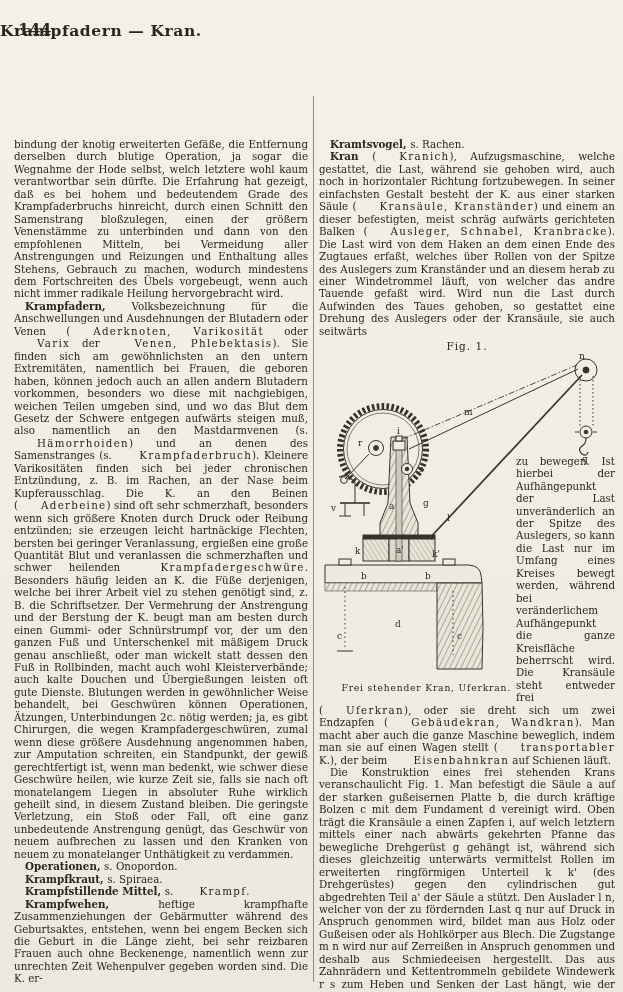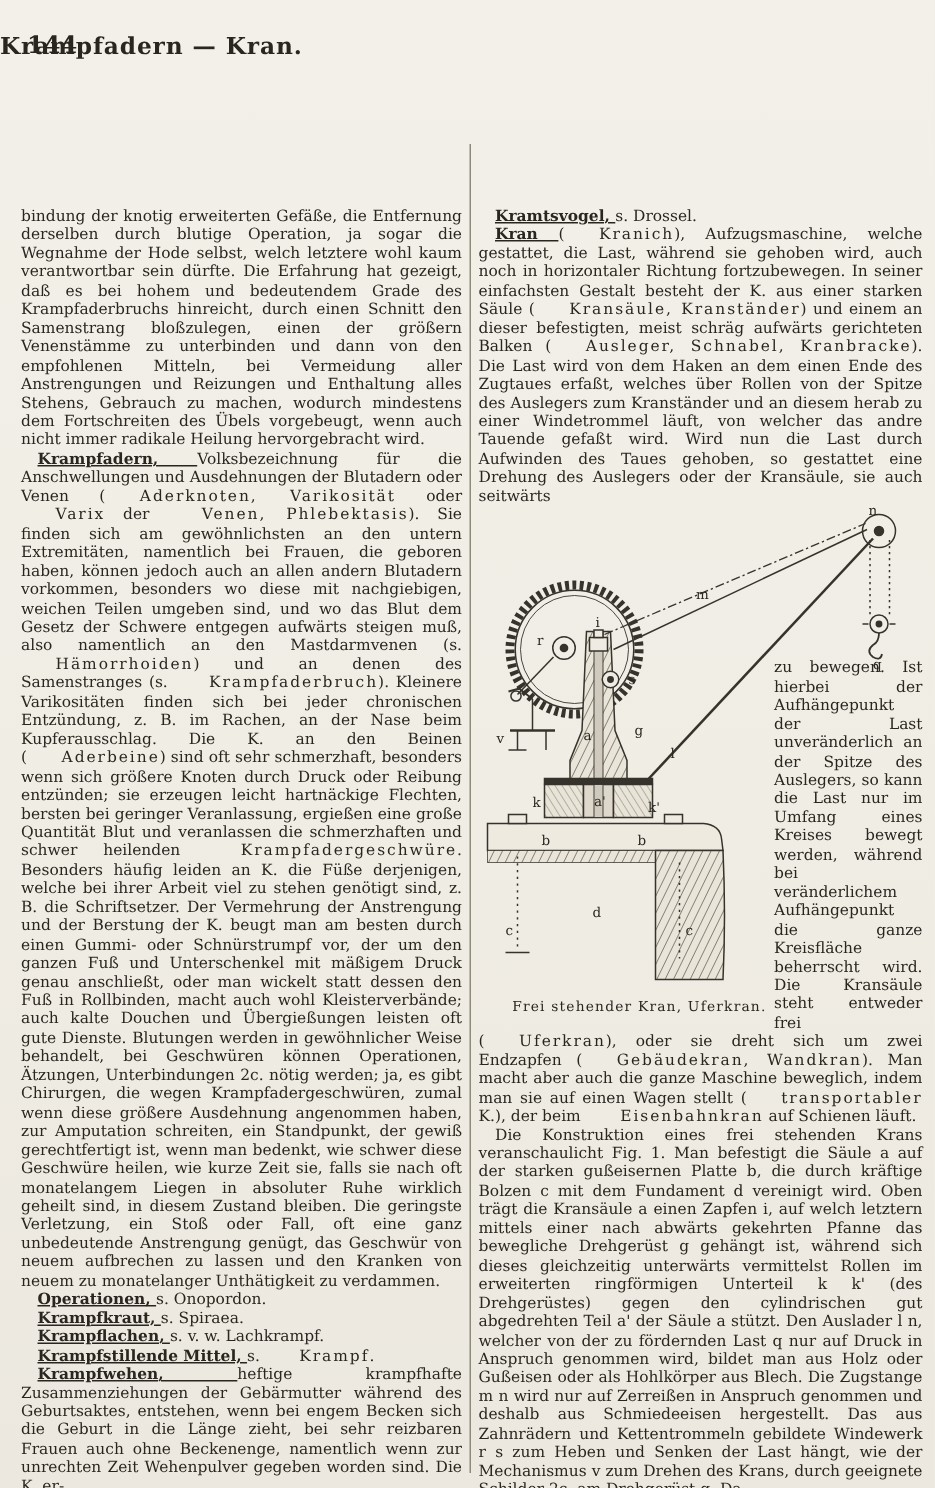--- a/index.html
+++ b/index.html
@@ -11,21 +11,21 @@
     font-family:"DejaVu Serif", serif;
   }
   .page-number{position:absolute;left:18px;top:20px;font-size:16px;font-weight:bold;}
   .page-title{position:absolute;left:0;right:0;top:21px;font-size:15.5px;font-weight:bold;letter-spacing:.6px;}
   .divider{position:absolute;left:313px;top:96px;width:1px;height:886px;background:#8f8a7e;}
   .col{position:absolute;top:95px;font-size:10.3px;line-height:12.45px;text-align:justify;margin-top:43px;}
   .col-left{left:14px;width:294px;}
   .col-right{left:319px;width:296px;}
   p.para{margin:0;}
   p.indent{text-indent:11px;}
-  .b{font-weight:bold;text-decoration:underline;}
+  .b{font-weight:bold;}
   .sp{letter-spacing:1.3px;padding-left:23px;}
   .fig-label{text-align:center;font-size:10.5px;letter-spacing:1px;margin:3px 0 0 0;}
   .fig-flow{position:relative;}
   .crane-svg{position:absolute;left:0;top:0;pointer-events:none;}
   .spacer-top{height:102px;}
   .spacer-left{float:left;width:197px;height:244px;}
   .fig-caption{position:absolute;left:0;top:329px;width:192px;text-align:right;font-size:9.2px;letter-spacing:.8px;}
   .fig-lbl{font-family:"DejaVu Serif",serif;font-size:9px;fill:#2b2823;}
 </style>
 </head>
@@ -33,30 +33,30 @@
 
 <div class="page-number">144</div>
 <div class="page-title">Krampfadern — Kran.</div>
 <div class="divider"></div>
 
 <div class="col col-left">
     <p class="para"><span>bindung der knotig erweiterten Gefäße, die Entfernung derselben durch blutige Operation, ja sogar die Wegnahme der Hode selbst, welch letztere wohl kaum verantwortbar sein dürfte. Die Erfahrung hat gezeigt, daß es bei hohem und bedeutendem Grade des Krampfaderbruchs hinreicht, durch einen Schnitt den Samenstrang bloßzulegen, einen der größern Venenstämme zu unterbinden und dann von den empfohlenen Mitteln, bei Vermeidung aller Anstrengungen und Reizungen und Enthaltung alles Stehens, Gebrauch zu machen, wodurch mindestens dem Fortschreiten des Übels vorgebeugt, wenn auch nicht immer radikale Heilung hervorgebracht wird.</span></p>
     <p class="para indent"><span class="b">Krampfadern, </span><span>Volksbezeichnung für die Anschwellungen und Ausdehnungen der Blutadern oder Venen (</span><span class="sp">Aderknoten, Varikosität</span><span> oder </span><span class="sp">Varix</span><span> der </span><span class="sp">Venen, Phlebektasis</span><span>). Sie finden sich am gewöhnlichsten an den untern Extremitäten, namentlich bei Frauen, die geboren haben, können jedoch auch an allen andern Blutadern vorkommen, besonders wo diese mit nachgiebigen, weichen Teilen umgeben sind, und wo das Blut dem Gesetz der Schwere entgegen aufwärts steigen muß, also namentlich an den Mastdarmvenen (s. </span><span class="sp">Hämorrhoiden</span><span>) und an denen des Samenstranges (s. </span><span class="sp">Krampfaderbruch</span><span>). Kleinere Varikositäten finden sich bei jeder chronischen Entzündung, z. B. im Rachen, an der Nase beim Kupferausschlag. Die K. an den Beinen (</span><span class="sp">Aderbeine</span><span>) sind oft sehr schmerzhaft, besonders wenn sich größere Knoten durch Druck oder Reibung entzünden; sie erzeugen leicht hartnäckige Flechten, bersten bei geringer Veranlassung, ergießen eine große Quantität Blut und veranlassen die schmerzhaften und schwer heilenden </span><span class="sp">Krampfadergeschwüre</span><span>. Besonders häufig leiden an K. die Füße derjenigen, welche bei ihrer Arbeit viel zu stehen genötigt sind, z. B. die Schriftsetzer. Der Vermehrung der Anstrengung und der Berstung der K. beugt man am besten durch einen Gummi- oder Schnürstrumpf vor, der um den ganzen Fuß und Unterschenkel mit mäßigem Druck genau anschließt, oder man wickelt statt dessen den Fuß in Rollbinden, macht auch wohl Kleisterverbände; auch kalte Douchen und Übergießungen leisten oft gute Dienste. Blutungen werden in gewöhnlicher Weise behandelt, bei Geschwüren können Operationen, Ätzungen, Unterbindungen 2c. nötig werden; ja, es gibt Chirurgen, die wegen Krampfadergeschwüren, zumal wenn diese größere Ausdehnung angenommen haben, zur Amputation schreiten, ein Standpunkt, der gewiß gerechtfertigt ist, wenn man bedenkt, wie schwer diese Geschwüre heilen, wie kurze Zeit sie, falls sie nach oft monatelangem Liegen in absoluter Ruhe wirklich geheilt sind, in diesem Zustand bleiben. Die geringste Verletzung, ein Stoß oder Fall, oft eine ganz unbedeutende Anstrengung genügt, das Geschwür von neuem aufbrechen zu lassen und den Kranken von neuem zu monatelanger Unthätigkeit zu verdammen.</span></p>
     <p class="para indent"><span class="b">Operationen, </span><span>s. Onopordon.</span></p>
     <p class="para indent"><span class="b">Krampfkraut, </span><span>s. Spiraea.</span></p>
-    <p class="para indent"><span class="b">Krampflachen, </span><span>s. v. w. Lachkrampf.</span></p>
     <p class="para indent"><span class="b">Krampfstillende Mittel, </span><span>s. </span><span class="sp">Krampf</span><span>.</span></p>
     <p class="para indent"><span class="b">Krampfwehen, </span><span>heftige krampfhafte Zusammenziehungen der Gebärmutter während des Geburtsaktes, entstehen, wenn bei engem Becken sich die Geburt in die Länge zieht, bei sehr reizbaren Frauen auch ohne Beckenenge, namentlich wenn zur unrechten Zeit Wehenpulver gegeben worden sind. Die K. er-</span></p>
   </div>
 
 <div class="col col-right">
   <div>
-      <p class="para indent"><span class="b">Kramtsvogel, </span><span>s. Drossel.</span></p>
+      <p class="para indent"><span class="b">Kramtsvogel, </span><span>s. Rachen.</span></p>
       <p class="para indent"><span class="b">Kran </span><span>(</span><span class="sp">Kranich</span><span>), Aufzugsmaschine, welche gestattet, die Last, während sie gehoben wird, auch noch in horizontaler Richtung fortzubewegen. In seiner einfachsten Gestalt besteht der K. aus einer starken Säule (</span><span class="sp">Kransäule, Kranständer</span><span>) und einem an dieser befestigten, meist schräg aufwärts gerichteten Balken (</span><span class="sp">Ausleger, Schnabel, Kranbracke</span><span>). Die Last wird von dem Haken an dem einen Ende des Zugtaues erfaßt, welches über Rollen von der Spitze des Auslegers zum Kranständer und an diesem herab zu einer Windetrommel läuft, von welcher das andre Tauende gefaßt wird. Wird nun die Last durch Aufwinden des Taues gehoben, so gestattet eine Drehung des Auslegers oder der Kransäule, sie auch seitwärts</span></p>
     </div>
+  <div class="fig-label">Fig. 1.</div>
 
   <div class="fig-flow">
     <svg class="crane-svg" width="296" height="346" viewBox="0 0 296 346" xmlns="http://www.w3.org/2000/svg">
       <defs>
         <pattern id="h1" width="5" height="5" patternUnits="userSpaceOnUse" patternTransform="rotate(26)">
           <rect width="5" height="5" fill="#e9e5da"></rect>
           <line x1="0" y1="0" x2="0" y2="5" stroke="#79735f" stroke-width="1.1"></line>
         </pattern>
         <pattern id="h2" width="4" height="4" patternUnits="userSpaceOnUse" patternTransform="rotate(-32)">
           <rect width="4" height="4" fill="#e8e4d8"></rect>

